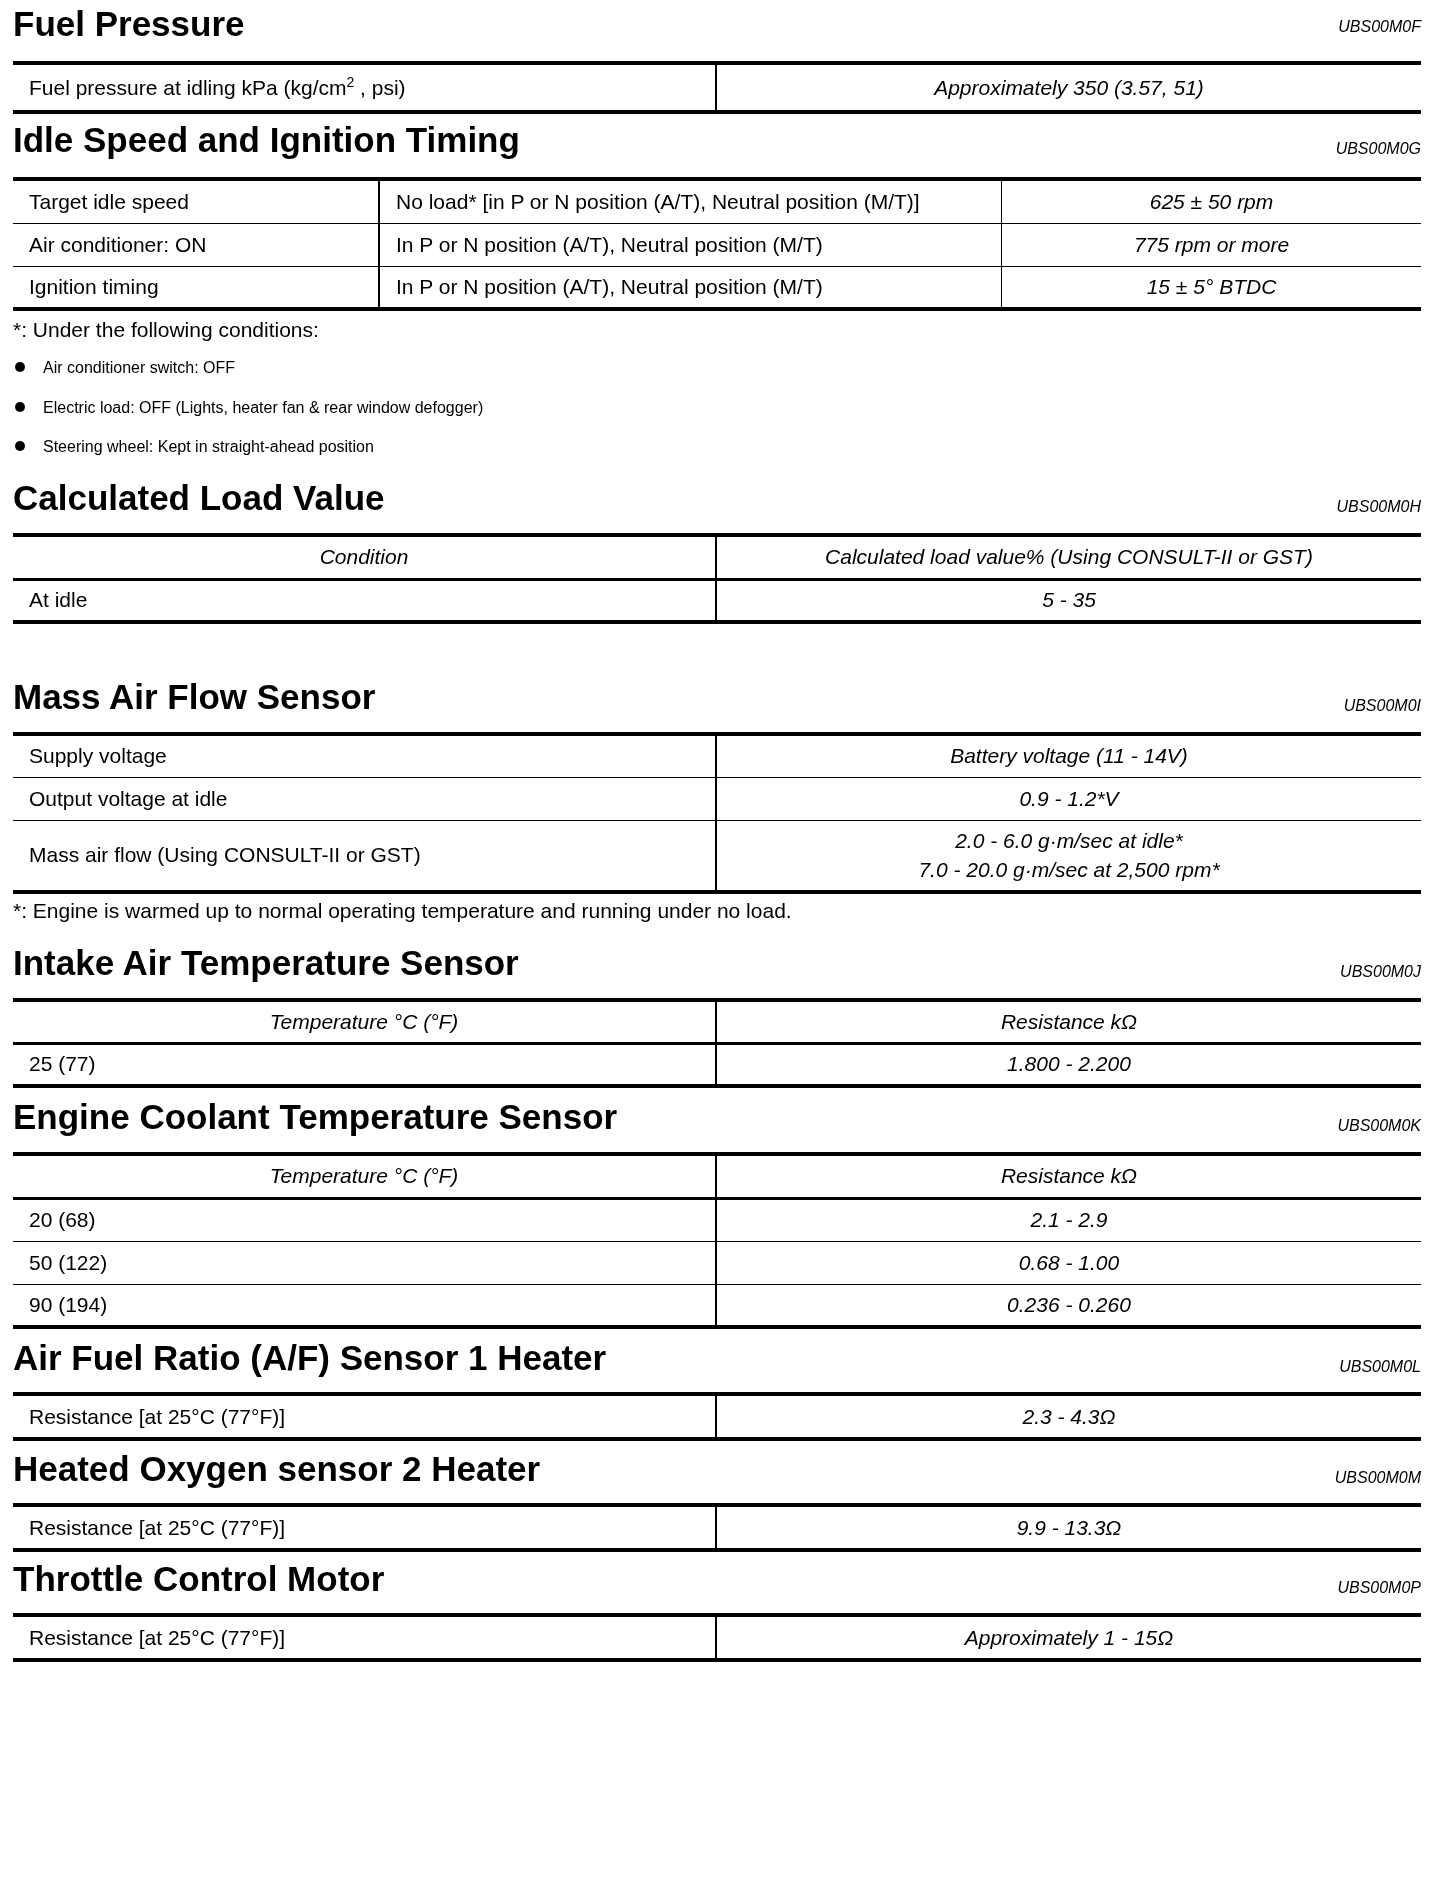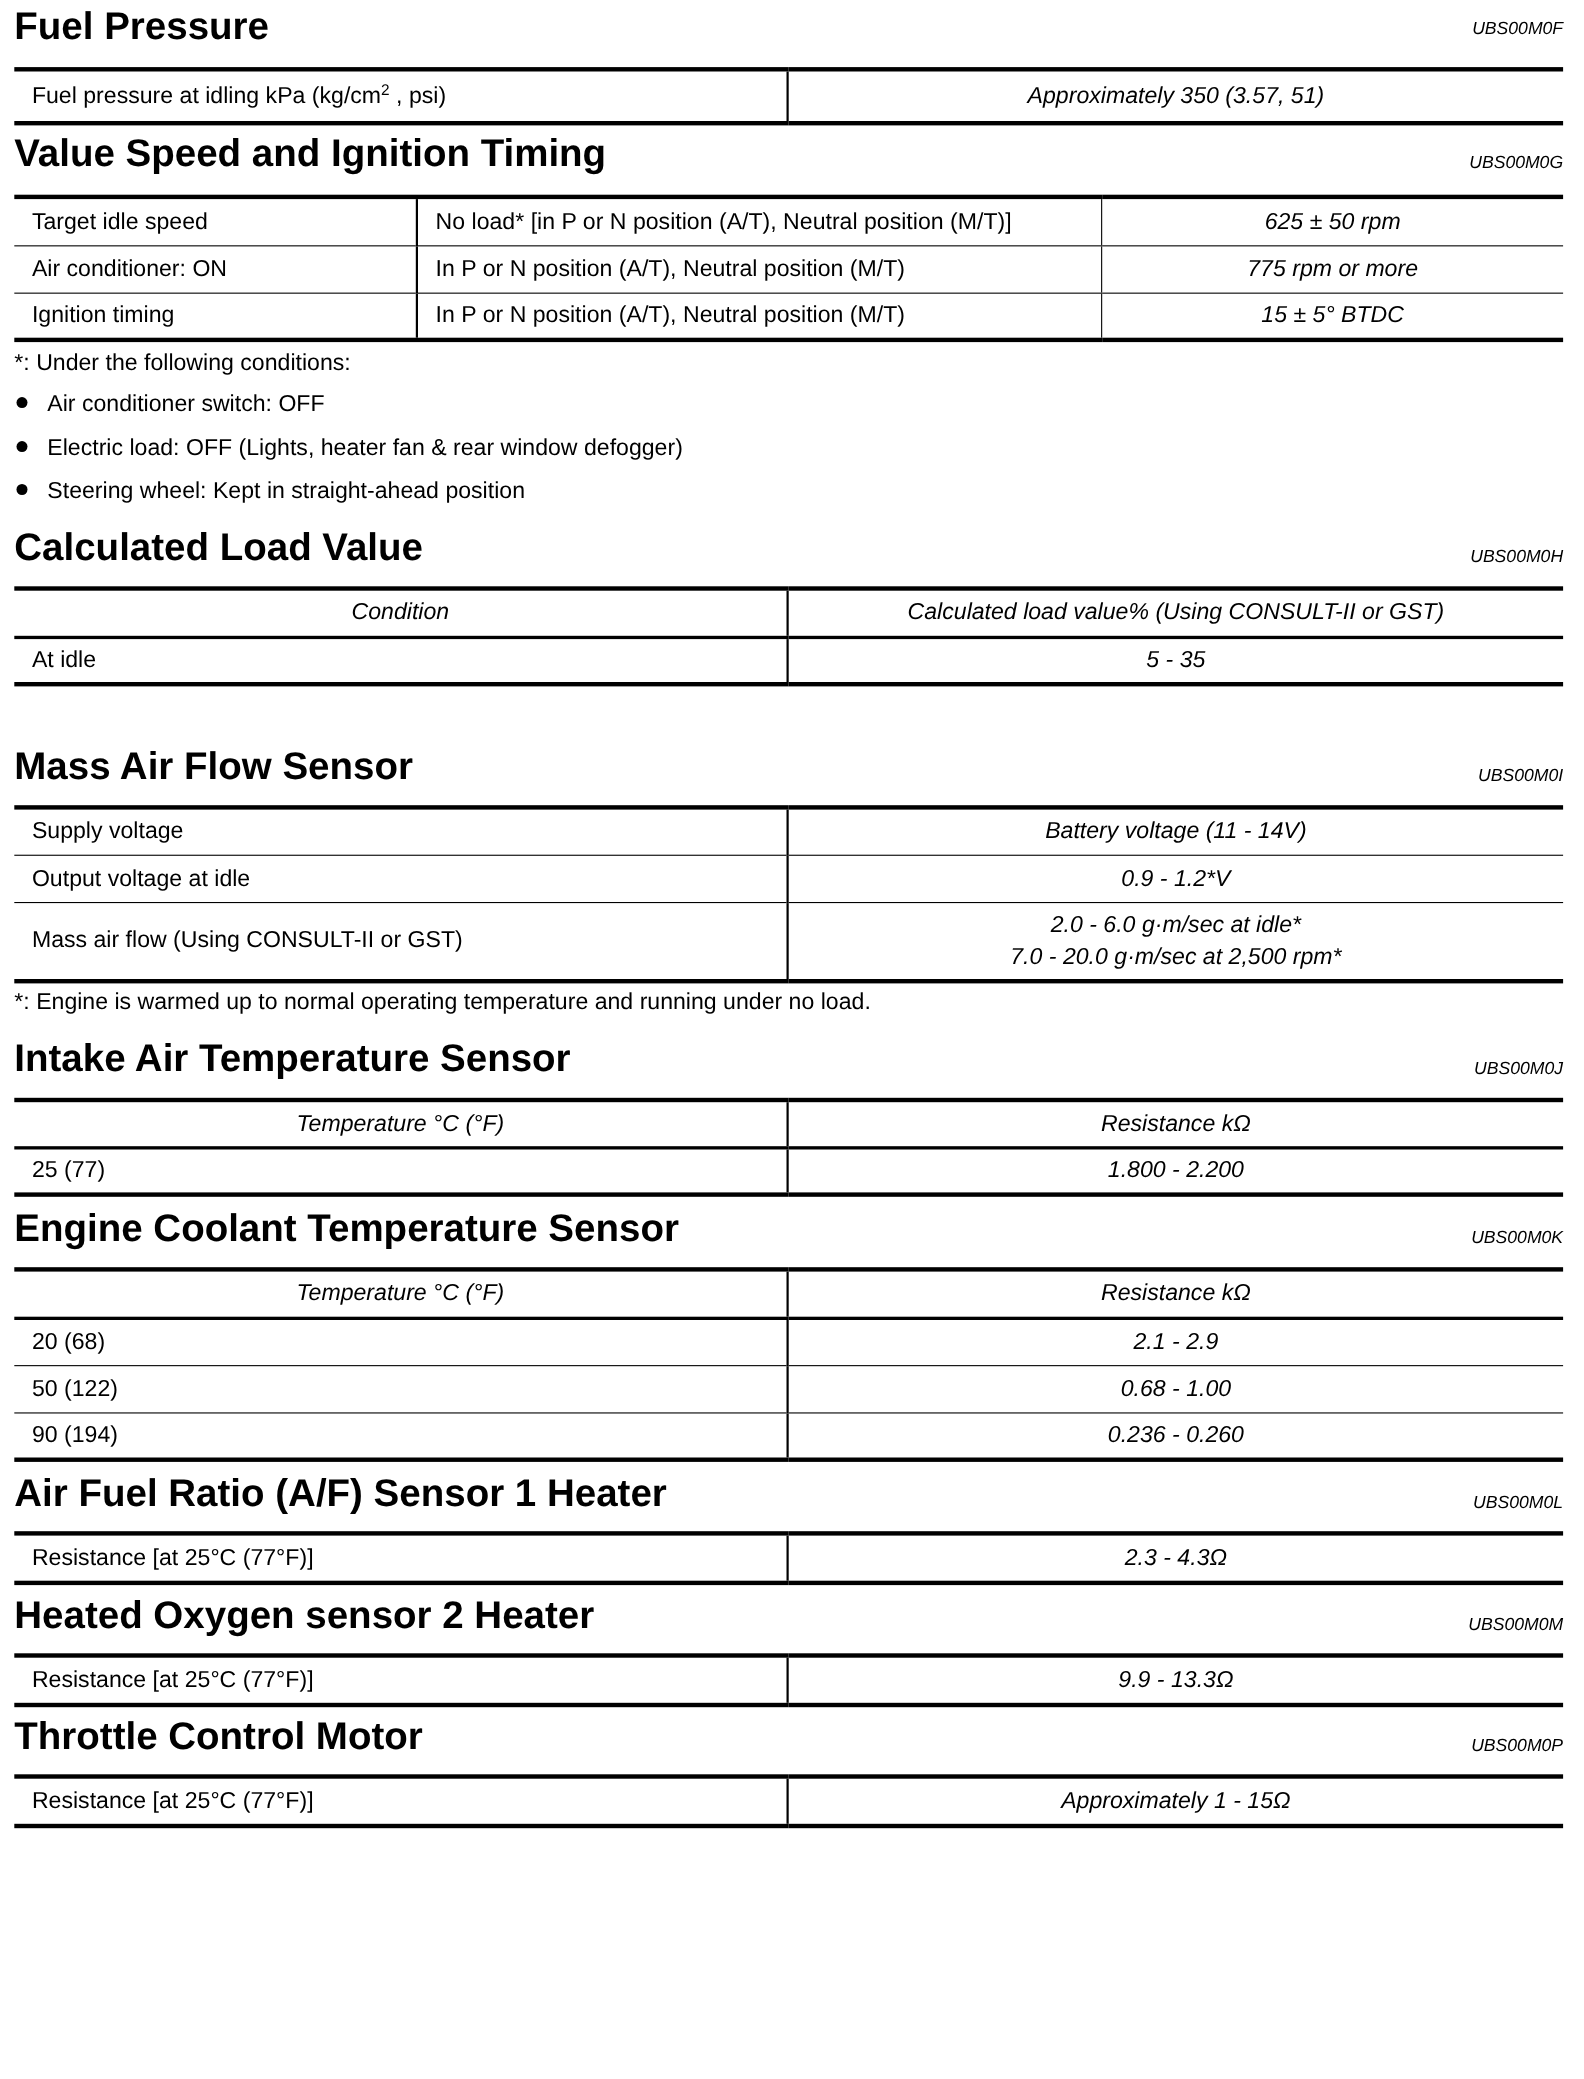--- a/index.html
+++ b/index.html
@@ -9,42 +9,42 @@
   .title { position: absolute; left: 0; font-weight: bold; font-size: 35px; line-height: 40px; white-space: nowrap; letter-spacing: 0px; }
   .code { position: absolute; right: 0; font-style: italic; font-size: 16px; line-height: 14px; white-space: nowrap; }
   table { position: absolute; left: 0; width: 1408px; border-collapse: collapse; font-size: 21px; }
   td { border-top: 1px solid #000; border-bottom: 1px solid #000; padding: 0 16px; line-height: 24px; white-space: nowrap; }
   td.c { text-align: center; font-style: italic; }
   td + td { border-left: 2px solid #000; }
   tr:first-child td { border-top: 4px solid #000; }
   tr:last-child td { border-bottom: 4px solid #000; }
   tr.hdr td { border-bottom: 3px solid #000; }
   .note { position: absolute; left: 0; font-size: 21px; line-height: 24px; white-space: nowrap; }
-  .bullet { position: absolute; left: 2px; font-size: 21px; line-height: 24px; white-space: nowrap; }
+  .bullet { position: absolute; left: 2px; font-size: 16px; line-height: 24px; white-space: nowrap; }
   .bullet .dot { display: inline-block; width: 10px; height: 10px; border-radius: 50%; background: #000; margin-right: 18px; vertical-align: middle; position: relative; top: -2px; }
   sup { font-size: 14px; line-height: 0; }
 </style>
 </head>
 <body>
 
 <div class="section" style="top:0;">
   <div class="title" style="top:4px;">Fuel Pressure</div>
   <div class="code" style="top:20px;">UBS00M0F</div>
   <table style="top:61px;">
     <tbody>
         <tr style="height:49px;">
       <td style="width:670px;"><span>Fuel pressure at idling kPa (kg/cm</span><sup>2</sup><span> , psi)</span></td>
       <td class="c">Approximately 350 (3.57, 51)</td>
     </tr>
   </tbody>
     </table>
 </div>
 
 <div class="section" style="top:120px;">
-  <div class="title" style="top:0px;">Value Speed and Ignition Timing</div>
+  <div class="title" style="top:0px;">Idle Speed and Ignition Timing</div>
   <div class="code" style="top:22px;">UBS00M0G</div>
   <table style="top:57px;">
     <tbody>
         <tr style="height:44px;">
       <td style="width:333px;">Target idle speed</td>
       <td style="width:589px;">No load* [in P or N position (A/T), Neutral position (M/T)]</td>
       <td class="c" style="border-left-width:1px;">625 ± 50 rpm</td>
     </tr>
     <tr style="height:43px;">
       <td>Air conditioner: ON</td>

